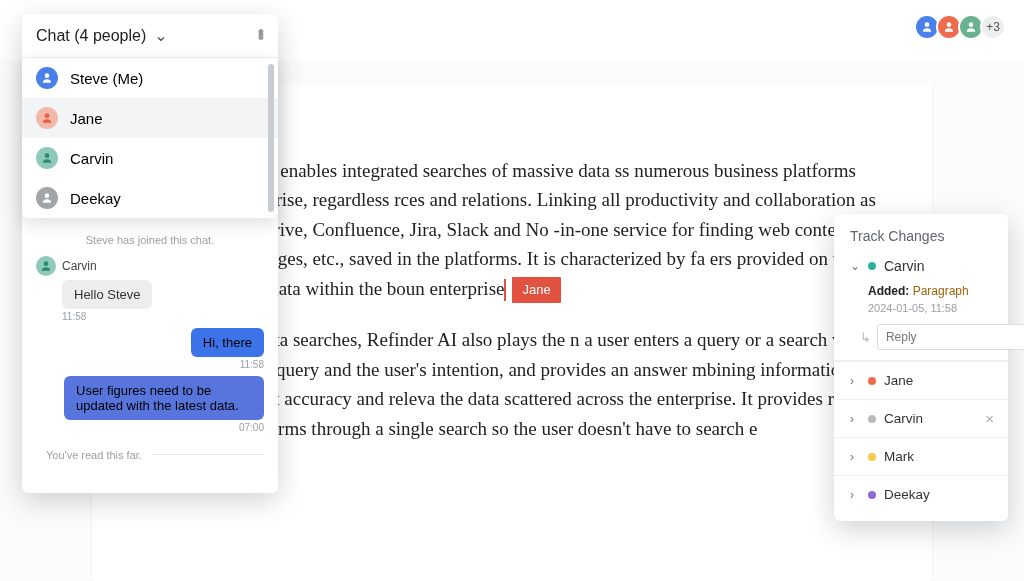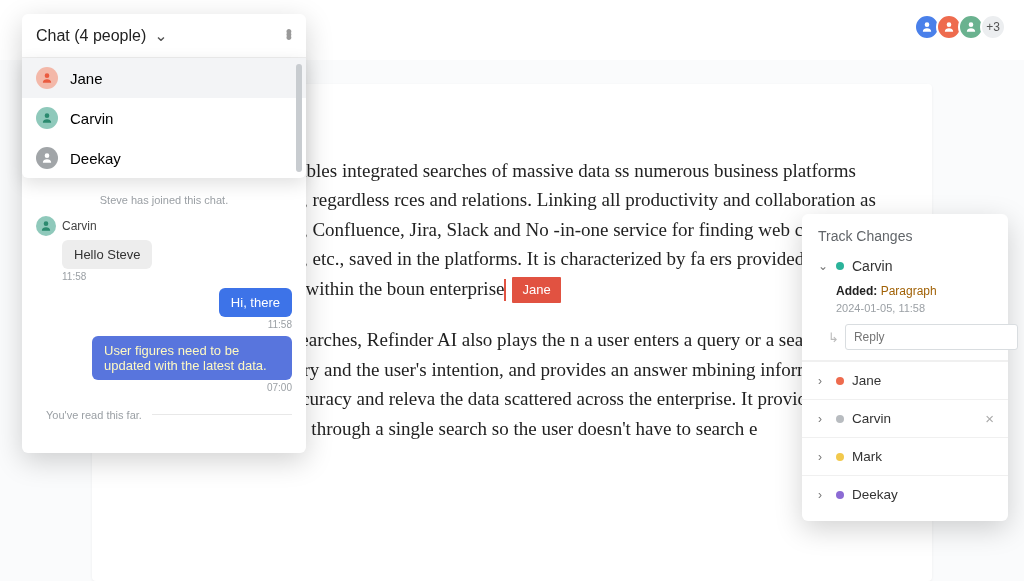--- a/index.html
+++ b/index.html
@@ -77,21 +77,21 @@
     .cursor-bar {
       display: inline-block;
       width: 2px; height: 22px;
       vertical-align: middle;
     }
 
     
     .chat-panel {
       position: absolute;
       left: 22px; top: 14px;
-      width: 284px;
+      width: 256px;
       background: #fff;
       border-radius: 6px;
       box-shadow: 0 8px 28px rgba(0,0,0,0.18);
       z-index: 50;
     }
     .chat-header {
       display: flex; align-items: center; justify-content: space-between;
       height: 44px;
       padding: 0 14px;
       border-bottom: 1px solid #eee;
@@ -141,42 +141,42 @@
     }
     .msg-from .person-avatar { width: 20px; height: 20px; margin-right: 6px; }
     .bubble {
       display: inline-block;
       padding: 7px 12px;
       border-radius: 6px;
       font-size: 13px;
       max-width: 200px;
     }
     .bubble-in { background: #ededed; color: #333; margin-left: 26px; }
-    .bubble-out { background: #3d73e8; color: #ffffff; }
-    .bubble-out-light { background: #5875dd; color: #fef9c3; }
+    .bubble-out { background: #3d73e8; color: #000000; }
+    .bubble-out-light { background: #5875dd; color: #000000; }
     .msg-right { text-align: right; }
     .msg-time { font-size: 10px; color: #9ba0a5; margin-top: 2px; }
     .chat-div {
       position: relative;
       margin: 12px 0 0;
     }
     .chat-div::before {
       content: ""; position: absolute; left: 0; right: 0; top: 50%;
       border-top: 1px solid #e8e8e8;
     }
     .chat-div span {
       position: relative; background: #fff; padding: 0 10px;
       font-size: 11px; color: #9ba0a5;
     }
 
     
     .tc-panel {
       position: absolute;
       right: 16px; top: 214px;
-      width: 206px;
+      width: 174px;
       background: #fff;
       border-radius: 6px;
       box-shadow: 0 8px 28px rgba(0,0,0,0.18);
       z-index: 40;
       padding: 14px 0 8px;
     }
     .tc-title { font-size: 14px; color: #616569; padding: 0 16px 14px; }
     .tc-expanded {
       padding: 0 16px 10px;
       border-bottom: 1px solid #f0f0f0;
@@ -270,20 +270,28 @@
       <span class="chev">⌄</span>
     </div>
     <div class="kebab">
         <span>•</span>
         <span>•</span>
         <span>•</span>
       </div>
   </div>
 
   <div class="chat-people">
+    <div class="person-row">
+      <div class="person-avatar pc-blue">
+          <svg class="icon-person" viewBox="0 0 24 24">
+            <path d="M12 12a4 4 0 100-8 4 4 0 000 8zm0 2c-4 0-7 2-7 5v1h14v-1c0-3-3-5-7-5z"></path>
+          </svg>
+        </div>
+      <span>Steve (Me)</span>
+    </div>
     <div class="person-row highlight">
       <div class="person-avatar pc-orange">
           <svg class="icon-person" viewBox="0 0 24 24">
             <path d="M12 12a4 4 0 100-8 4 4 0 000 8zm0 2c-4 0-7 2-7 5v1h14v-1c0-3-3-5-7-5z"></path>
           </svg>
         </div>
       <span>Jane</span>
     </div>
     <div class="person-row">
       <div class="person-avatar pc-teal">

